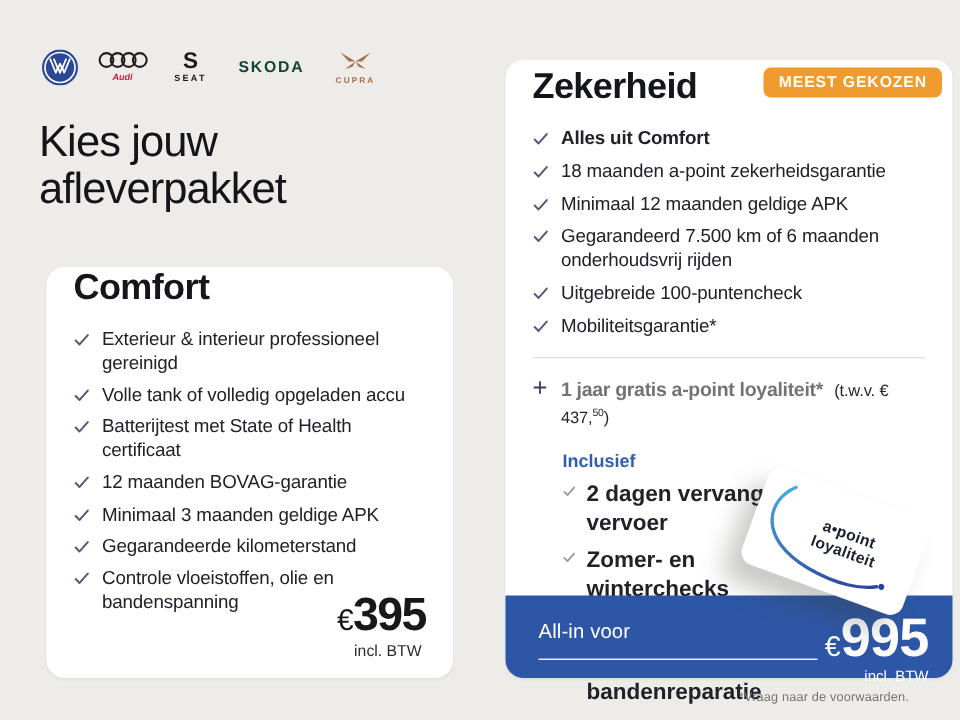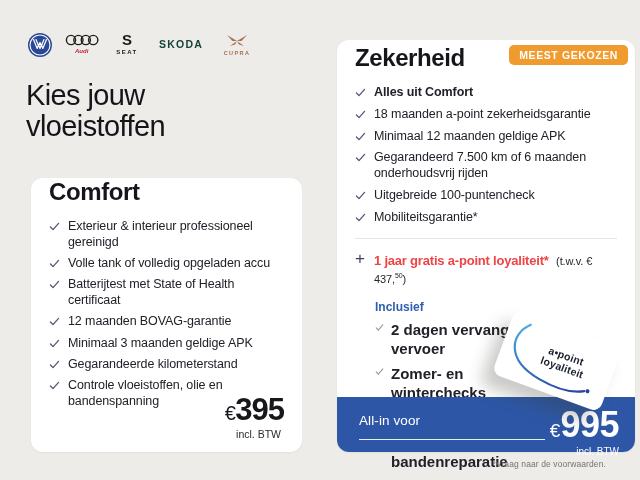--- a/index.html
+++ b/index.html
@@ -62,21 +62,21 @@
     position:absolute;top:5px;right:7px;
     background:#ef9b2e;color:#ffffff;
     font-size:10.5px;font-weight:700;letter-spacing:0.6px;
     padding:4px 10px;border-radius:5px;
   }
 
   
   .divider{height:1px;background:#e5e4e0;margin:13px 0 12px 0;border:none;}
   .bonus-row{display:flex;align-items:flex-start;gap:9px;margin-bottom:0;}
   .plus{font-size:17px;line-height:1;color:#3c3f5a;font-weight:400;margin-top:-1px;}
-  .bonus-text{font-size:13px;font-weight:700;color:#ef4444;letter-spacing:-0.2px;line-height:1.2;}
+  .bonus-text{font-size:13px;font-weight:700;color:#737373;letter-spacing:-0.2px;line-height:1.2;}
   .bonus-value{font-size:11px;font-weight:400;color:#26262e;letter-spacing:-0.1px;}
   .bonus-value sup{font-size:7px;}
 
   .inclusief-label{
     font-size:12px;font-weight:700;color:#2f5fae;
     margin:13px 0 7px 20px;
   }
   ul.sub-list{list-style:none;margin:0 0 0 20px;padding:0;max-width:165px;}
   ul.sub-list li{
     display:flex;align-items:flex-start;gap:7px;
@@ -151,21 +151,21 @@
         <path d="M17 8 L27 2 L21.5 8 Z" fill="#a4704f"></path>
         <path d="M17 8 L10 13 L15 11.5 Z" fill="#a4704f"></path>
         <path d="M17 8 L24 13 L19 11.5 Z" fill="#a4704f"></path>
         <text x="17" y="22" text-anchor="middle" font-size="5.5" font-weight="700" letter-spacing="1.4" fill="#a4704f">CUPRA</text>
       </svg>
     </div>
   </div>
 
   <div class="headline">
     <div>Kies jouw</div>
-    <div>vloeistoffen</div>
+    <div>afleverpakket</div>
   </div>
 
   <div class="card card-comfort">
     <div class="card-inner">
       <h2 class="card-title">Comfort</h2>
       <ul class="checklist">
           <li>
           <span class="check">
             <svg viewBox="0 0 12 12">
                 <path d="M1.6 6.6 L4.4 9.4 L10.4 2.6" fill="none" stroke="#565b79" stroke-width="1.5" stroke-linecap="round" stroke-linejoin="round"></path>

